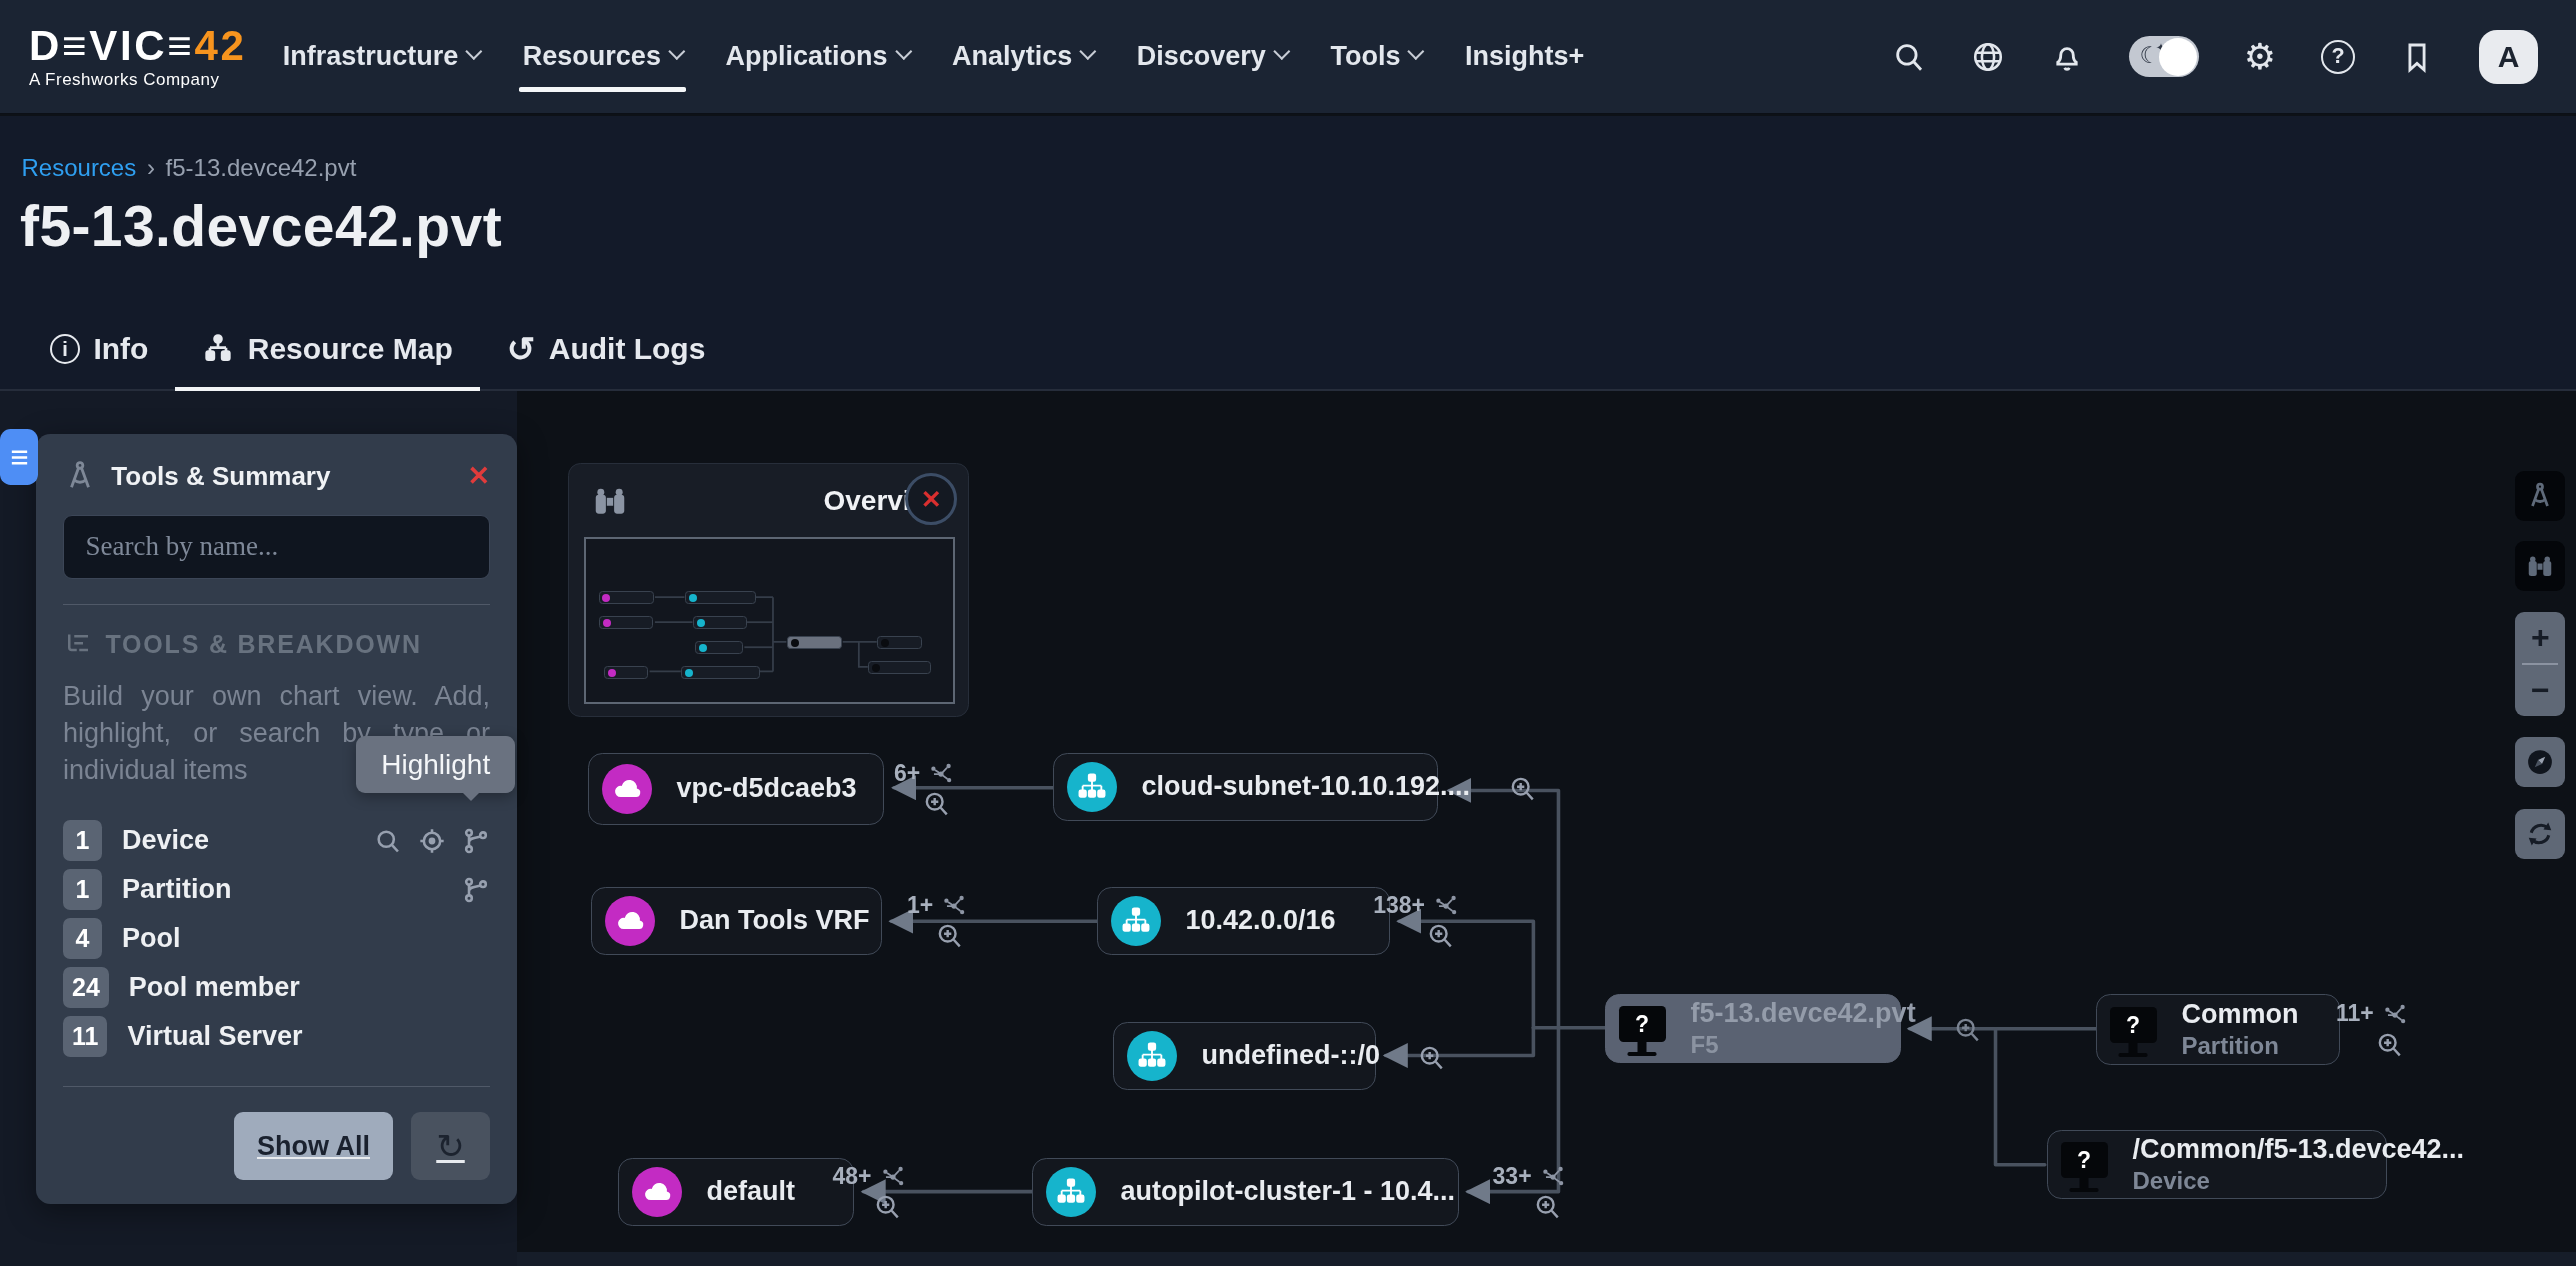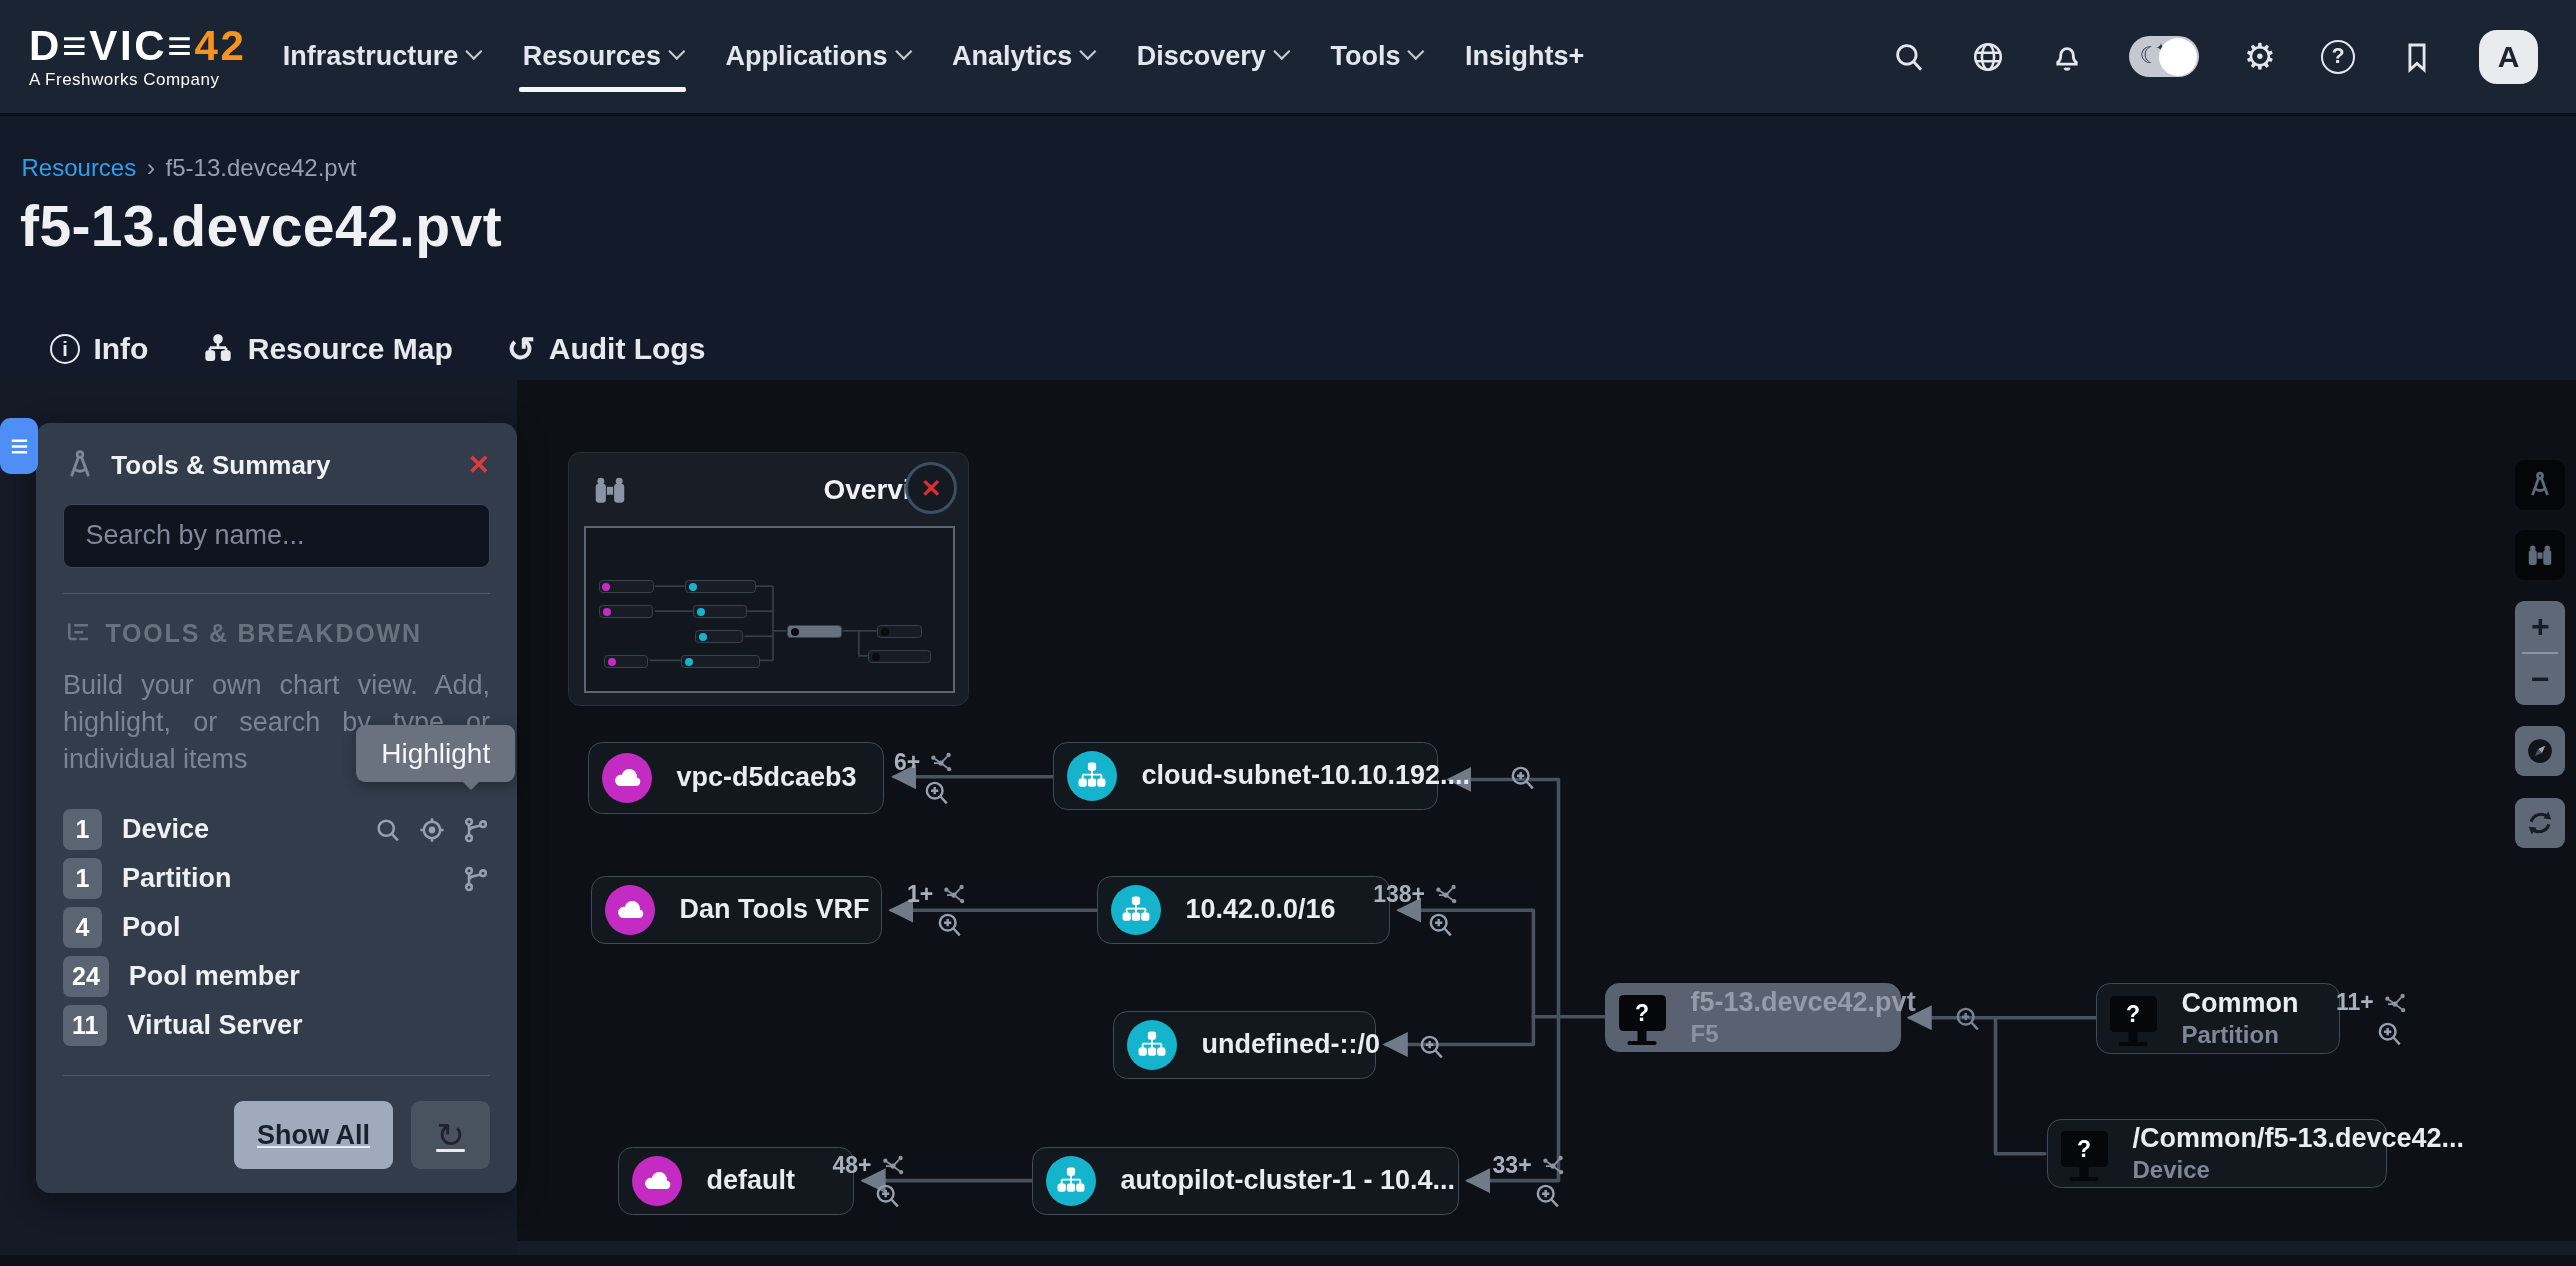--- a/index.html
+++ b/index.html
@@ -69,42 +69,42 @@
   }
   .tab.active::after { content:""; position:absolute; left:0; right:0; bottom:-2.7px; height:4.5px; background:#f2f4f6; }
   .tab-ico { width:32px; height:32px; color:#e6e9ee; }
   .circle-i {
     width:30px; height:30px; border:2.7px solid #e6e9ee; border-radius:50%;
     display:flex; align-items:center; justify-content:center; font-size:20px; font-weight:700;
   }
   .hist-glyph { font-size:34px; font-weight:700; line-height:1; }
 
   
-  .content { position:absolute; top:380px; left:0; width:2576px; height:875px; background:#0d1117; }
+  .content { position:absolute; top:391px; left:0; width:2576px; height:875px; background:#0d1117; }
   .left-strip { position:absolute; left:0; top:0; width:517px; height:875px; background:#141a26; }
   .map-bottom { position:absolute; left:517px; right:0; bottom:0; height:14.3px; background:#161d29; }
 
   
   .panel-handle {
     position:absolute; left:0; top:38px; width:38px; height:56px; background:#4e8ef5;
     border-radius:10.7px; display:flex; align-items:center; justify-content:center; z-index:6; cursor:pointer;
   }
   .panel {
     position:absolute; left:36px; top:43px; width:481px; height:770px;
     background:#323c4b; border-radius:14.3px; padding:25px 27px;
     box-shadow:0 7.2px 30px rgba(0,0,0,.4); z-index:5;
   }
   .panel-head { display:flex; align-items:center; }
   .panel-head .ptitle { font-size:26px; font-weight:700; color:#f0f2f5; margin-left:14.3px; }
   .panel-head .pclose { margin-left:auto; color:#e03b3b; font-size:27px; font-weight:700; cursor:pointer; }
   .ph-ico { width:34px; height:34px; color:#7e8897; }
   .search {
     margin-top:21.5px; width:100%; height:64px; background:#0f151f;
     border:1.8px solid #3c4657; border-radius:9px; padding:0 21.5px;
-    font-size:27px; color:#c6ccd6; font-family:Liberation Sans, sans-serif; outline:none;
+    font-size:27px; color:#c6ccd6; font-family:Liberation Serif, serif; outline:none;
   }
   .search::placeholder { color:#7e8898; }
   .pdivider { border:none; border-top:1.8px solid rgba(128,138,152,.38); margin-top:25px; }
   .section-head { display:flex; align-items:center; gap:12.5px; margin-top:25px; color:#68727f; }
   .section-head .stitle { font-size:25px; font-weight:700; letter-spacing:1.8px; }
   .sh-ico { width:30px; height:30px; }
   .pdesc { margin-top:18px; font-size:27px; color:#7b8493; line-height:1.38; text-align:justify; }
   .rows { margin-top:27px; }
   .prow { display:flex; align-items:center; height:49px; cursor:pointer; }
   .badge {

